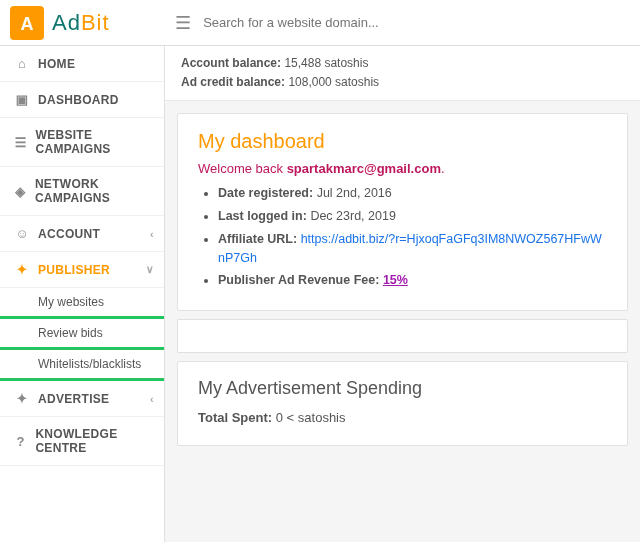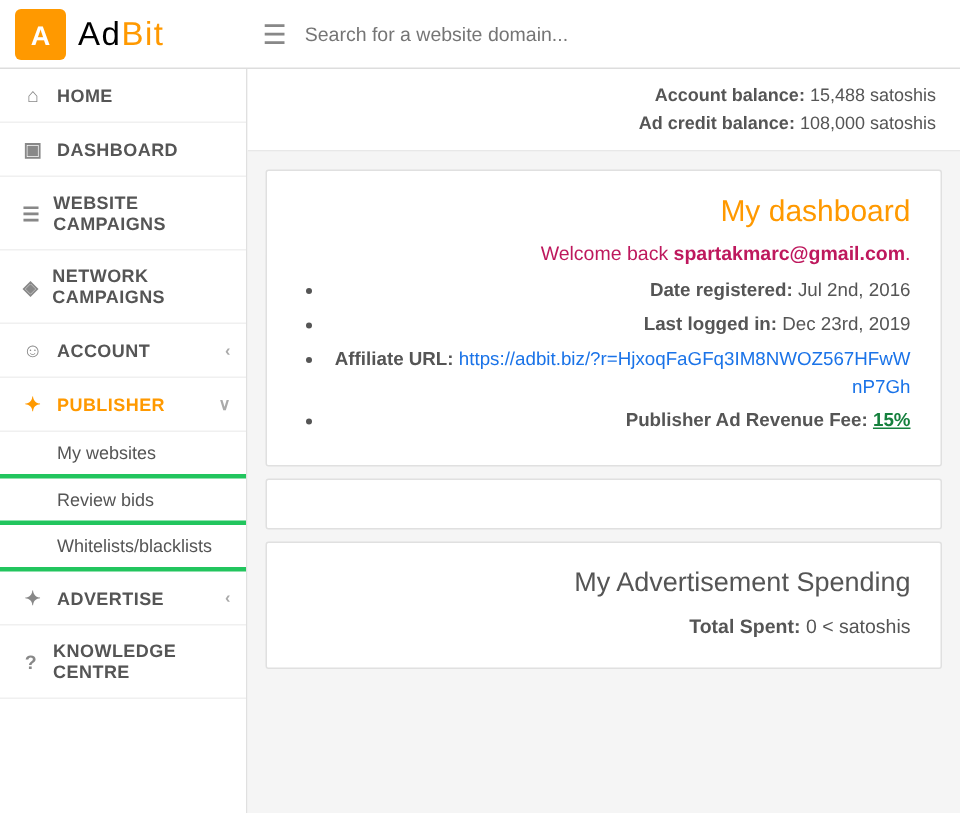--- a/index.html
+++ b/index.html
@@ -25,21 +25,21 @@
       width: 34px;
       height: 34px;
       margin-right: 8px;
     }
     .logo-text {
       font-size: 22px;
       font-weight: 300;
       color: #555;
       letter-spacing: 1px;
     }
-    .logo-text span { color: #000000; }
+    .logo-text span { color: #0f766e; }
     .menu-toggle {
       font-size: 18px;
       color: #888;
       cursor: pointer;
       margin-right: 12px;
       flex-shrink: 0;
     }
     .header-search {
       flex: 1;
       border: none;
@@ -105,21 +105,20 @@
       border-bottom: 3px solid #22c55e;
     }
 
     
     .main {
       flex: 1;
       overflow-y: auto;
       background: #f5f5f5;
       display: flex;
       flex-direction: column;
-      text-align: right;
     }
     .account-bar {
       background: #fff;
       padding: 8px 16px;
       font-size: 12px;
       color: #555;
       border-bottom: 1px solid #e8e8e8;
       flex-shrink: 0;
     }
     .account-bar div { line-height: 1.6; }
@@ -240,21 +239,21 @@
           <li>
             <strong>Last logged in:</strong>
             <span>Dec 23rd, 2019</span>
           </li>
           <li>
             <strong>Affiliate URL:</strong>
             <a href="#">https://adbit.biz/?r=HjxoqFaGFq3IM8NWOZ567HFwWnP7Gh</a>
           </li>
           <li>
             <strong>Publisher Ad Revenue Fee:</strong>
-            <span class="green" style="color: #15803d; font-weight: 700; text-decoration: underline;">15%</span>
+            <span class="green" style="color: #a21caf; font-weight: 700; text-decoration: underline;">15%</span>
           </li>
         </ul>
       </div>
 
       <div class="card">
       </div>
 
       <div class="card">
         <div class="card-title dark">My Advertisement Spending</div>
         <div class="earnings-text">

